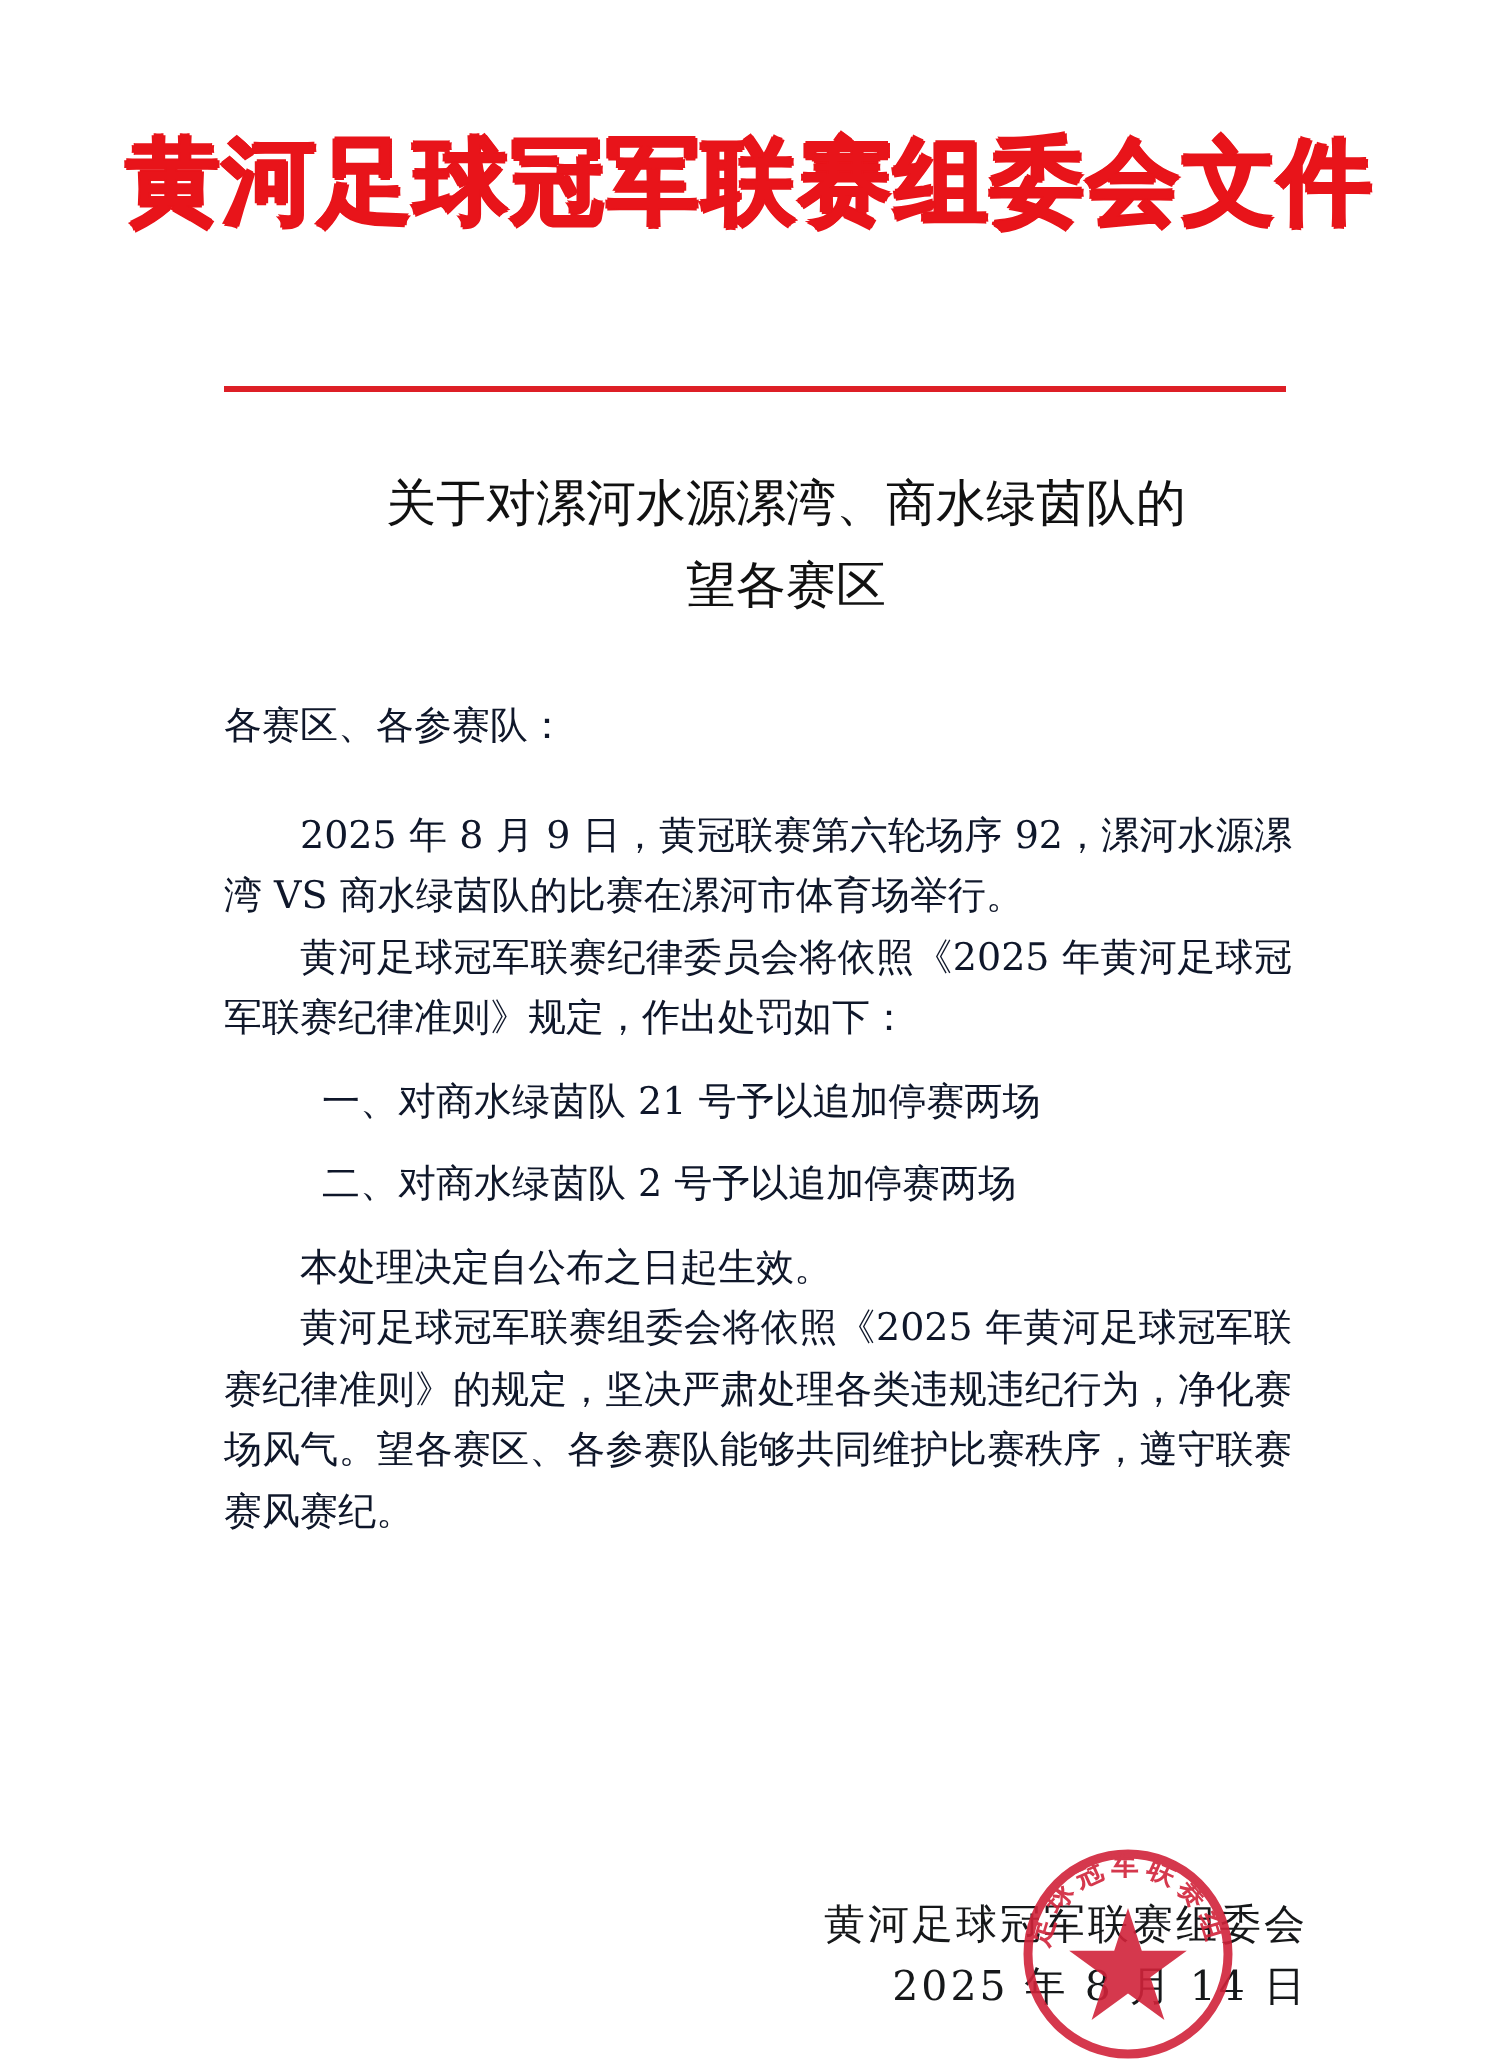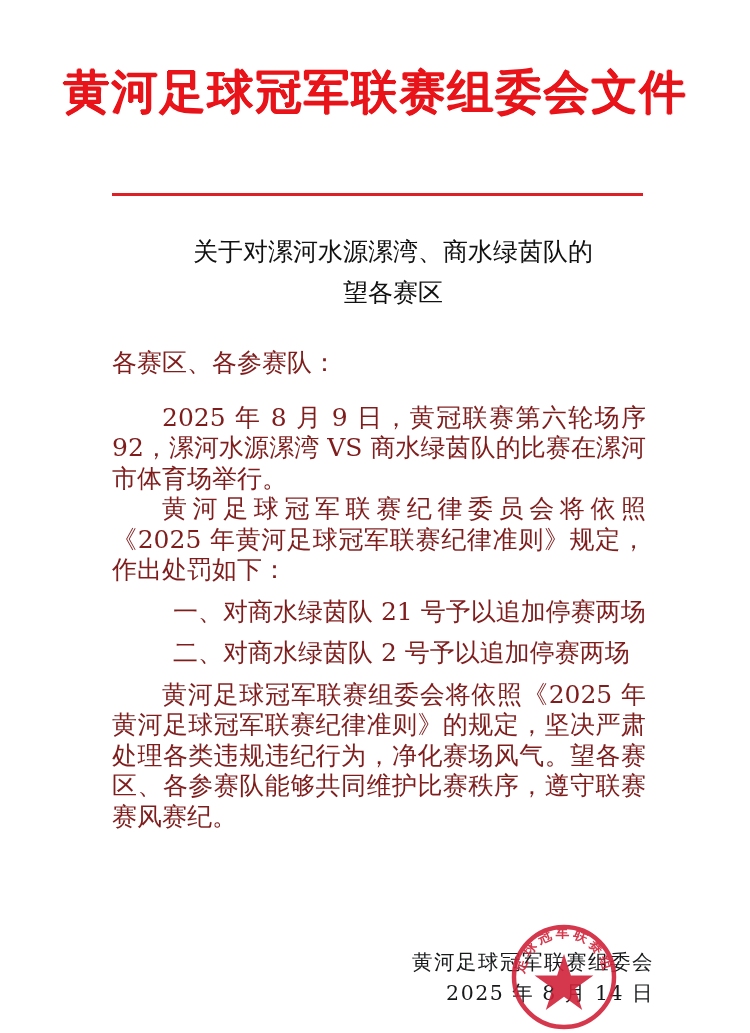--- a/index.html
+++ b/index.html
@@ -28,21 +28,21 @@
   .masthead {
     position: absolute;
     left: 0;
     top: 66px;
     width: 750px;
     text-align: center;
   }
   .masthead-title {
     display: inline-block;
     font-family: "DejaVu Serif", "Liberation Serif", serif;
-    font-weight: 400;
+    font-weight: 700;
     font-size: 47px;
     line-height: 1.12;
     letter-spacing: 1px;
     color: #e8141a;
     white-space: nowrap;
     text-shadow:
        1px 0 0 #e8141a,
       -1px 0 0 #e8141a,
        0 1px 0 #e8141a,
        0 -1px 0 #e8141a;
@@ -75,23 +75,23 @@
     display: block;
     white-space: nowrap;
   }
 
   
   .body-block {
     position: absolute;
     left: 112px;
     top: 348px;
     width: 534px;
-    font-size: 25px;
+    font-size: 19px;
     line-height: 30.5px;
-    color: #7f1d1d;
+    color: #0f172a;
     text-align: justify;
     text-justify: inter-character;
   }
   .salutation {
     margin: 0 0 24px 0;
     white-space: nowrap;
   }
   .para {
     margin: 0;
     text-indent: 2em;
@@ -156,20 +156,21 @@
     <p class="salutation">各赛区、各参赛队：</p>
 
     <p class="para">2025 年 8 月 9 日，黄冠联赛第六轮场序 92，漯河水源漯湾 VS 商水绿茵队的比赛在漯河市体育场举行。</p>
 
 
     <p class="para">黄河足球冠军联赛纪律委员会将依照《2025 年黄河足球冠军联赛纪律准则》规定，作出处罚如下：</p>
 
     <p class="item">一、对商水绿茵队 21 号予以追加停赛两场</p>
     <p class="item">二、对商水绿茵队 2 号予以追加停赛两场</p>
 
+    <p class="plain-line">本处理决定自公布之日起生效。</p>
 
     <p class="para">黄河足球冠军联赛组委会将依照《2025 年黄河足球冠军联赛纪律准则》的规定，坚决严肃处理各类违规违纪行为，净化赛场风气。望各赛区、各参赛队能够共同维护比赛秩序，遵守联赛赛风赛纪。</p>
   </div>
 
   <div class="signature">
     <span class="sig-org">黄河足球冠军联赛组委会</span>
     <span class="sig-date">2025 年 8 月 14 日</span>
   </div>
 
   <div class="seal">

